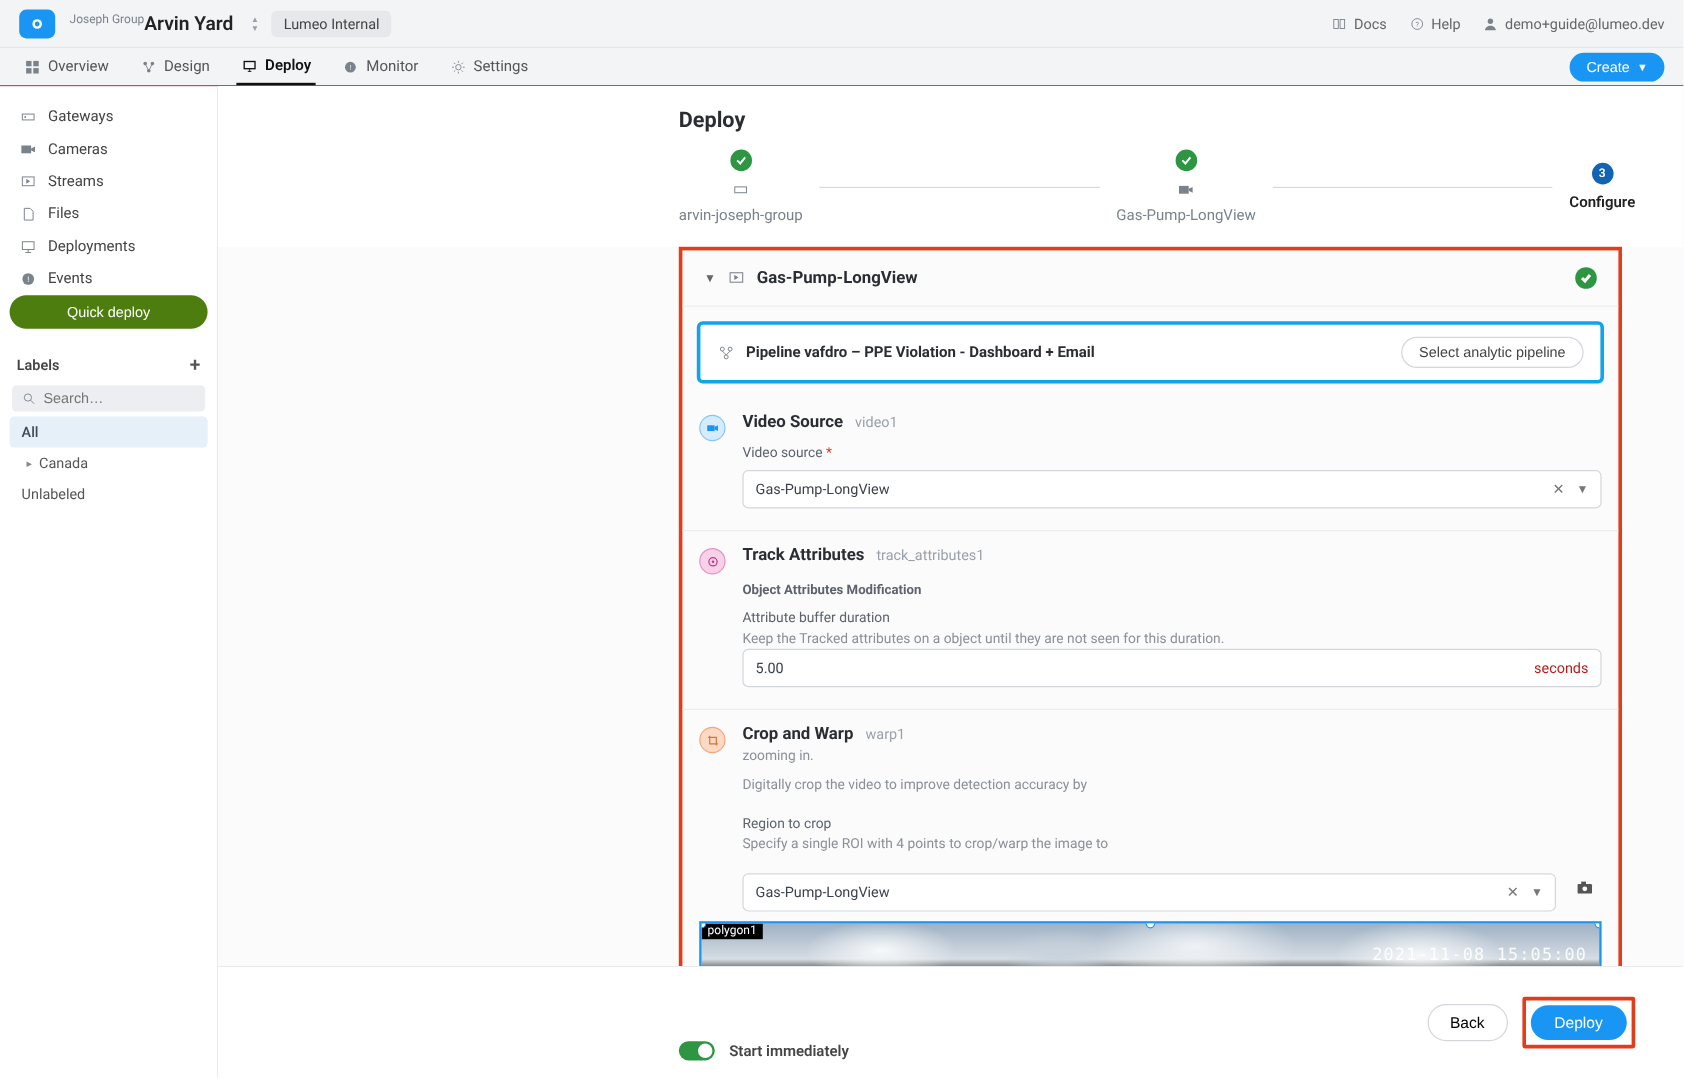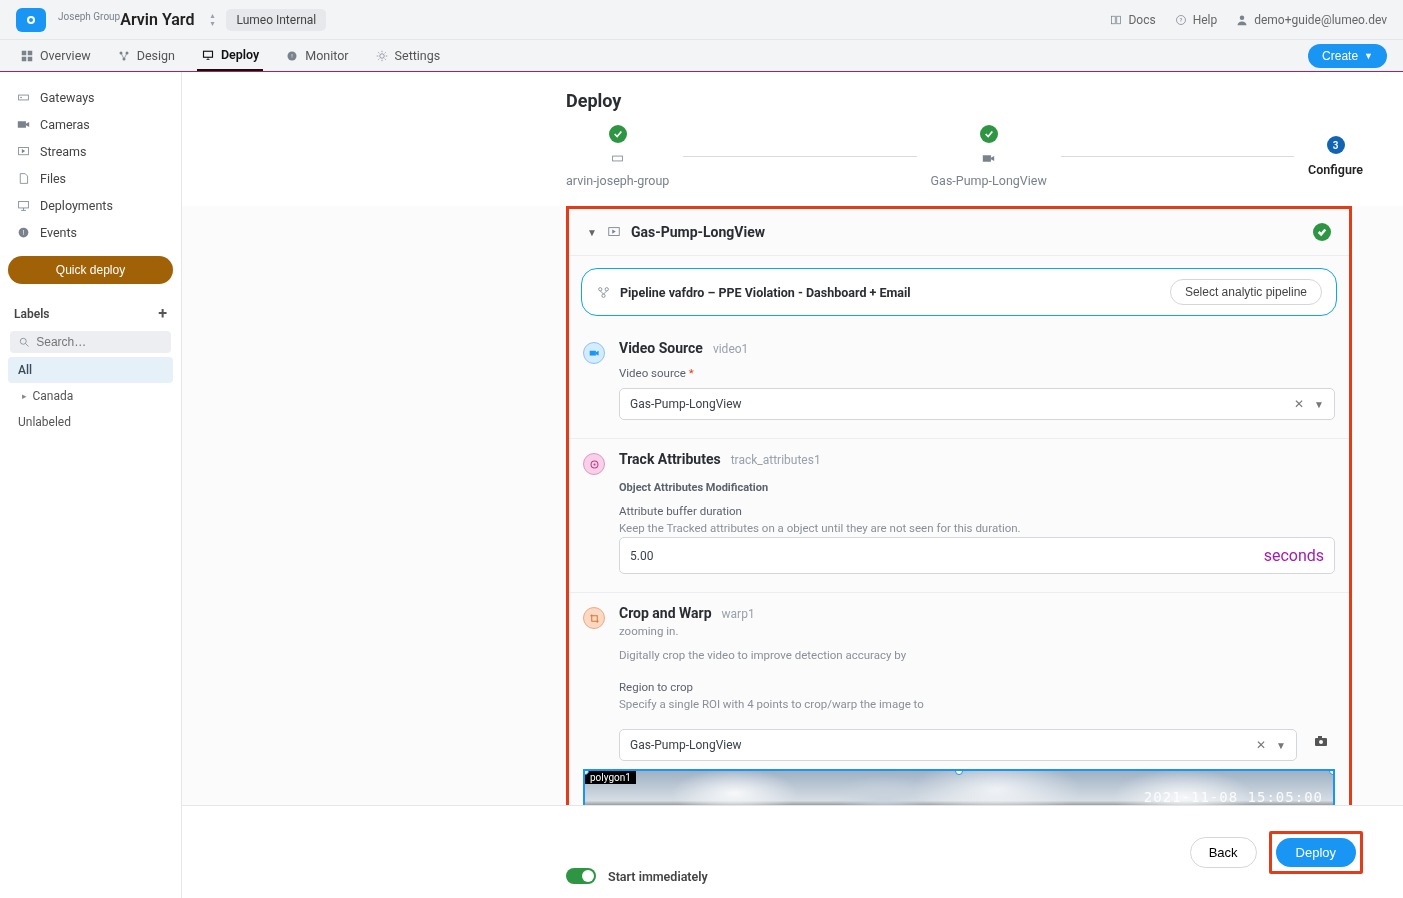--- a/index.html
+++ b/index.html
@@ -18,21 +18,21 @@
 
   .navbar { display: flex; align-items: center; justify-content: space-between; padding: 0 16px; background: #f3f4f6; border-bottom: 1px solid #be185d; height: 32px; }
   .nav-items { display: flex; gap: 18px; height: 100%; align-items: center; }
   .nav-item { display: flex; align-items: center; gap: 6px; font-size: 12.5px; color: #555; height: 100%; padding: 0 4px; cursor: pointer; }
   .nav-item.active { color: #111; font-weight: 600; border-bottom: 2px solid #111; }
   .btn-create { background: #1996f4; color: #fff; border: none; border-radius: 14px; padding: 5px 14px; font-size: 12px; font-weight: 500; display: flex; align-items: center; gap: 6px; cursor: pointer; }
 
   .layout { display: flex; height: calc(898px - 72px); }
   .sidebar { width: 182px; border-right: 1px solid #e3e6ea; padding: 12px 8px; background: #fff; }
   .sidebar .side-item { display: flex; align-items: center; gap: 10px; padding: 6px 8px; font-size: 12.5px; color: #444; cursor: pointer; border-radius: 4px; }
-  .quick-deploy { background: #a16207; color: #fff; border: none; border-radius: 14px; width: 100%; padding: 7px; font-size: 12px; font-weight: 500; margin-top: 10px; cursor: pointer;}
+  .quick-deploy { background: #4d7c0f; color: #fff; border: none; border-radius: 14px; width: 100%; padding: 7px; font-size: 12px; font-weight: 500; cursor: pointer;}
   .labels-header { display: flex; justify-content: space-between; align-items: center; padding: 0 6px; margin-top: 20px; margin-bottom:8px; font-size: 12px; font-weight: 600; color: #444; }
   .search-box { display: flex; align-items: center; gap: 6px; background: #eceef1; border-radius: 4px; padding: 4px 8px; margin: 4px 2px; font-size: 12px; color: #888; }
   .label-item { padding: 6px 10px; font-size: 12px; border-radius: 4px; cursor: pointer; color:#555; }
   .label-item.active { background: #e5f0f9; color: #3c4b59; font-weight: 500; }
   .label-item.tree { padding-left: 14px; display:flex; align-items:center; gap:6px;}
 
   .main { flex: 1; overflow: auto; background: #fbfbfc; position: relative; }
   .page-header { padding: 18px 40px 8px 384px; font-size: 18px; font-weight: 700; color: #2a2e33; background:#fff;}
   .stepper { display: flex; align-items: center; gap: 0; padding: 6px 40px 18px 384px; font-size: 12px; color: #666; background:#fff;}
   .step { display: flex; align-items: center; gap: 8px; flex-direction: column; }
@@ -43,41 +43,41 @@
   .step .label { color: #7a828c; font-size: 12.5px;}
   .step.active .label { color: #222; font-weight: 600; }
 
   .highlight-box { border: 3px solid #e33c19; margin: 0 16px 0 384px; background: #fbfbfc; width: 786px;}
   .panel-header { display: flex; align-items: center; justify-content: space-between; gap: 10px; padding: 14px 18px; border-bottom: 1px solid #ebedf0;}
   .panel-header-left { display:flex; align-items:center; gap:10px;}
   .panel-header .title { font-weight: 700; font-size: 14px; color: #2a2e33; }
   .check-badge { width: 18px; height: 18px; background: #2e9543; border-radius: 50%; display:flex;align-items:center;justify-content:center;}
   .check-badge svg { width:10px; height:10px; stroke:#fff; stroke-width:3; fill:none;}
 
-  .pipeline-row { margin: 12px; border: 1px solid #0ea5e9; border-radius: 16px; padding: 10px 14px; display: flex; align-items: center; justify-content: space-between; background:#fff;}
+  .pipeline-row { margin: 12px; border: 3px solid #0ea5e9; border-radius: 5px; padding: 10px 14px; display: flex; align-items: center; justify-content: space-between; background:#fff;}
   .pipeline-row .name { font-size: 12.5px; font-weight: 700; color: #2a2e33; display:flex; align-items:center; gap:10px;}
   .pill-btn { background: #fff; border: 1px solid #d3d7dc; border-radius: 14px; padding: 5px 14px; font-size: 12px; color: #444; cursor:pointer;}
 
   .section { padding: 12px 14px 18px 14px; border-bottom: 1px solid #ebedf0; display:flex; gap:14px; }
   .section:last-child { border-bottom: none; }
   .node-icon { width: 22px; height: 22px; border-radius: 50%; display:flex; align-items:center; justify-content:center; flex-shrink:0; margin-top:2px;}
   .node-icon.blue { background: #d5ecff; border:1px solid #88c5f5;}
   .node-icon.pink { background: #f6d1e7; border:1px solid #e693c3;}
   .node-icon.orange { background: #fbd9c5; border:1px solid #f1a97c;}
   .section-body { flex:1; }
   .section-title { font-size: 14px; font-weight: 700; color: #2a2e33; display: flex; align-items: baseline; gap: 10px; }
   .section-title .sub { font-size: 12px; font-weight: 400; color: #9aa1aa; }
   .field-label { font-size: 11.5px; color: #5c636c; margin-top: 10px; }
   .req { color: #e33c19; }
   .helper { font-size: 11.5px; color: #8a9098; margin-top: 2px; line-height:1.5;}
   .subheader { font-size: 11px; font-weight: 700; color: #5c636c; margin-top: 14px; }
   .select-box { display: flex; align-items: center; justify-content: space-between; border: 1px solid #d3d7dc; border-radius: 5px; padding: 8px 10px; margin-top: 8px; background:#fff; font-size: 12px;}
   .select-box .right-icons { display:flex; gap:10px; color:#777; align-items:center;}
   .text-input { border: 1px solid #d3d7dc; border-radius: 5px; padding: 8px 10px; background:#fff; font-size: 12px; flex:1; display:flex; justify-content:space-between; align-items:center;}
-  .suffix { color: #a21caf; font-size:16px; }
+  .suffix { color: #b91c1c; font-size:12px; }
   .crop-row { display:flex; align-items:stretch; gap:10px; margin-top:8px;}
   .camera-icon-box { width:28px; display:flex; align-items:center; justify-content:center; color:#555;}
 
   .video-preview { border:2px solid #1996f4; margin: 2px 14px 0 14px; height: 78px; position:relative; background: linear-gradient(to bottom, #9fb1c4 0%, #d6dde4 40%, #3a3d36 55%, #2b2e28 100%); overflow:hidden;}
   .video-preview .clouds { position:absolute; inset:0; background:
      radial-gradient(ellipse 90px 35px at 20% 30%, rgba(255,255,255,.85), transparent 70%),
      radial-gradient(ellipse 120px 45px at 55% 25%, rgba(255,255,255,.75), transparent 70%),
      radial-gradient(ellipse 100px 40px at 80% 35%, rgba(255,255,255,.8), transparent 70%),
      radial-gradient(ellipse 70px 30px at 40% 35%, rgba(200,210,220,.9), transparent 70%);}
   .polygon-tag { position:absolute; top:0; left:0; background:#000; color:#fff; font-size:10px; padding:1px 5px;}

